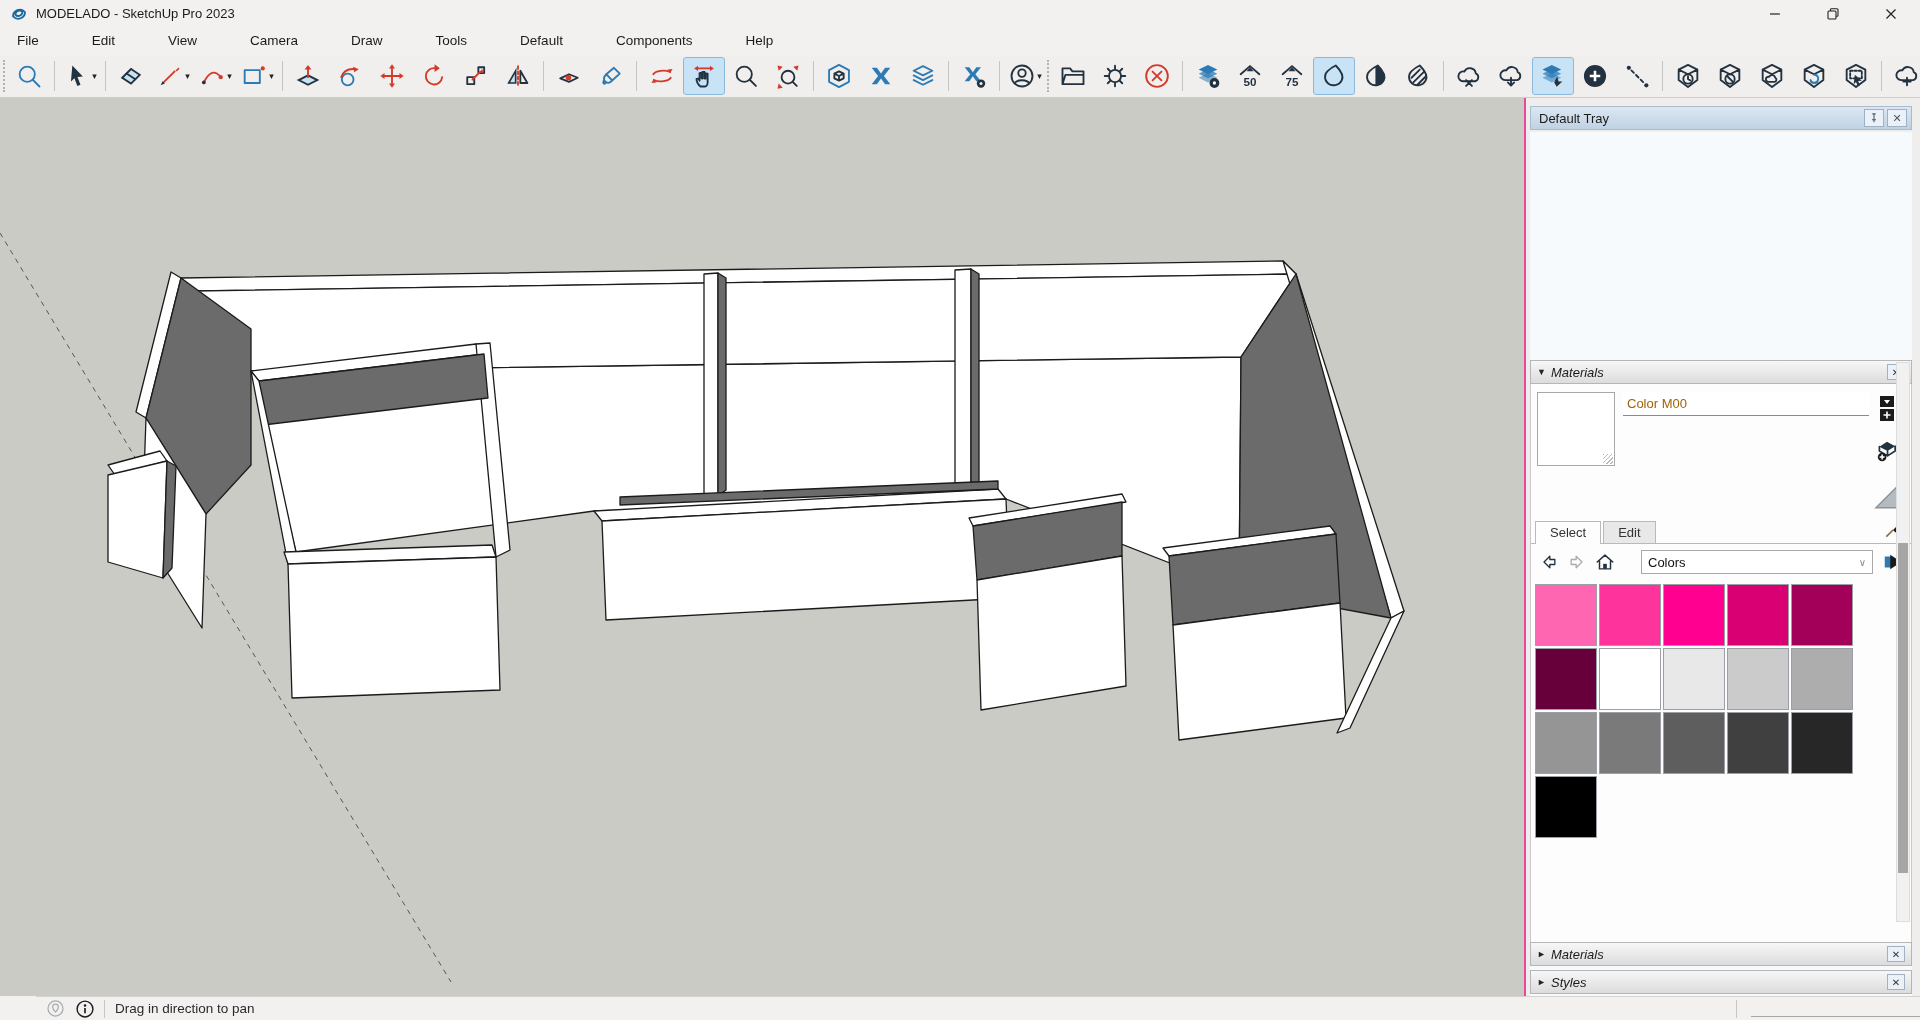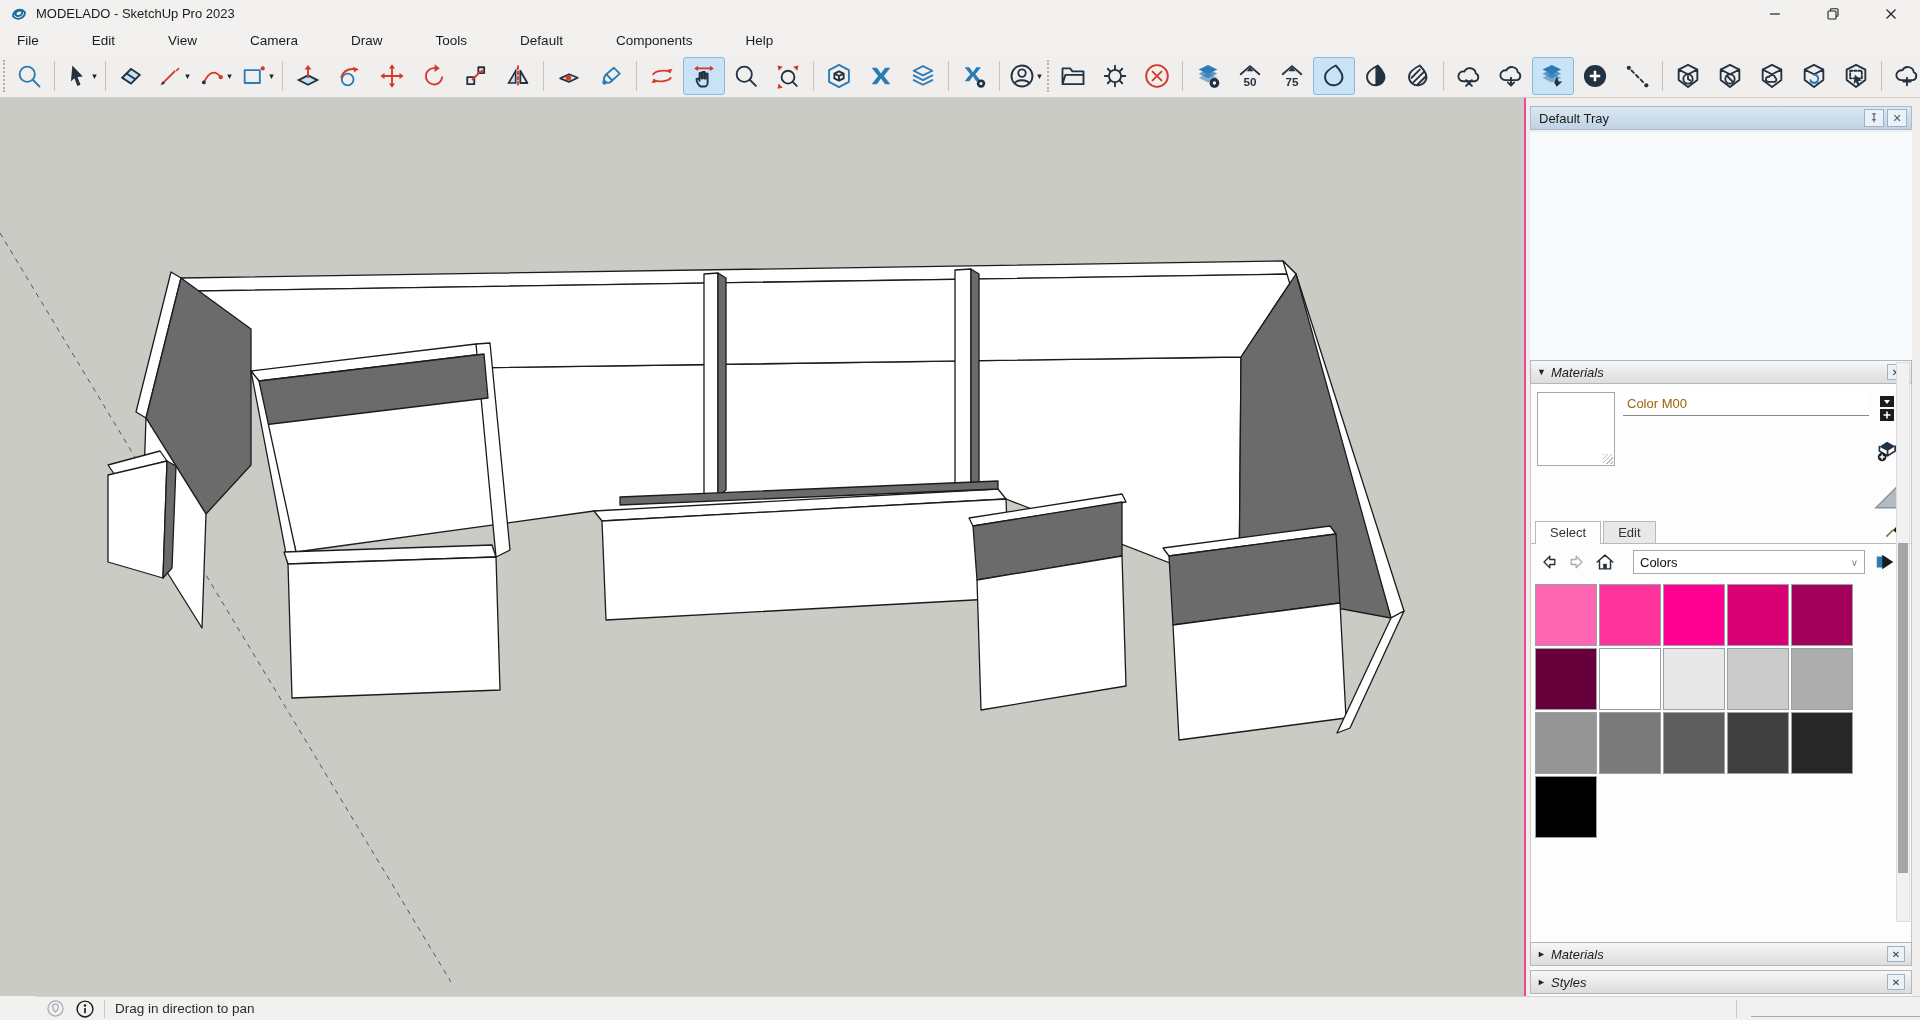--- a/index.html
+++ b/index.html
@@ -63,21 +63,21 @@
     background:repeating-linear-gradient(135deg,#bbb 0 1px,transparent 1px 3px);}
   .mat-name{position:absolute;left:92px;top:8px;width:246px;height:24px;border:none;
     border-bottom:1px solid #8A8A8A;background:#fff;font:13px "Liberation Sans",sans-serif;color:#a16207;padding:0 4px;outline:none;}
   .mat-ico{position:absolute;display:flex;align-items:center;justify-content:center;}
   .mat-tabs{position:absolute;left:0px;top:134px;width:380px;height:26px;border-bottom:1px solid #B9B9B9;display:flex;align-items:flex-end;padding-left:4px;}
   .tab{padding:3px 14px;font-size:13px;border:1px solid #B9B9B9;border-bottom:none;margin-right:2px;background:#E8E8E8;color:#333;}
   .tab.active{background:#FDFDFD;position:relative;top:1px;padding-bottom:4px;}
   .mat-nav{position:absolute;left:0;top:164px;width:380px;height:28px;display:flex;align-items:center;padding-left:6px;}
   .nav-ico{width:24px;height:24px;display:flex;align-items:center;justify-content:center;margin-right:4px;}
   .dropdown{width:232px;height:24px;border:1px solid #A9A9A9;background:#fff;display:flex;align-items:center;
-    padding:0 6px;font-size:13px;color:#111;margin-left:12px;}
+    padding:0 6px;font-size:13px;color:#111;margin-left:20px;}
   .dropdown .v{margin-left:auto;color:#888;font-size:10px;}
   .swatch-grid{position:absolute;left:4px;top:200px;width:322px;display:flex;flex-wrap:wrap;}
   .swatch{width:62px;height:62px;border:1px solid #9AA0A6;margin:0 2px 2px 0;background:#fff;}
   .scrollbar{position:absolute;right:2px;top:230px;width:14px;height:560px;background:#F1F1F1;border:1px solid #DDD;}
   .scroll-thumb{position:absolute;left:1px;top:180px;width:10px;height:330px;background:#A6A6A6;}
   .below-panels{position:absolute;left:0;top:810px;width:382px;}
   .below-panels .panel-header{margin-bottom:4px;}
 
   
   .statusbar{position:absolute;left:0;top:996px;width:1920px;height:24px;background:#F3F1EF;

